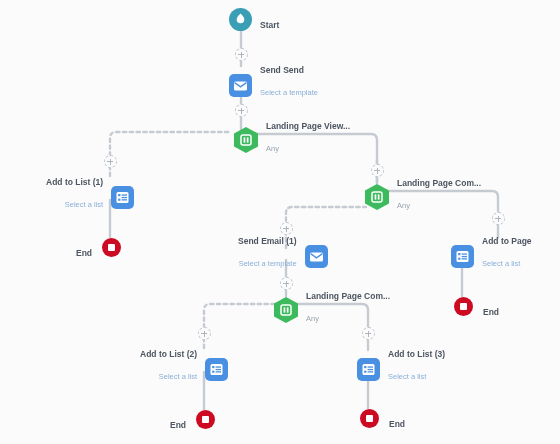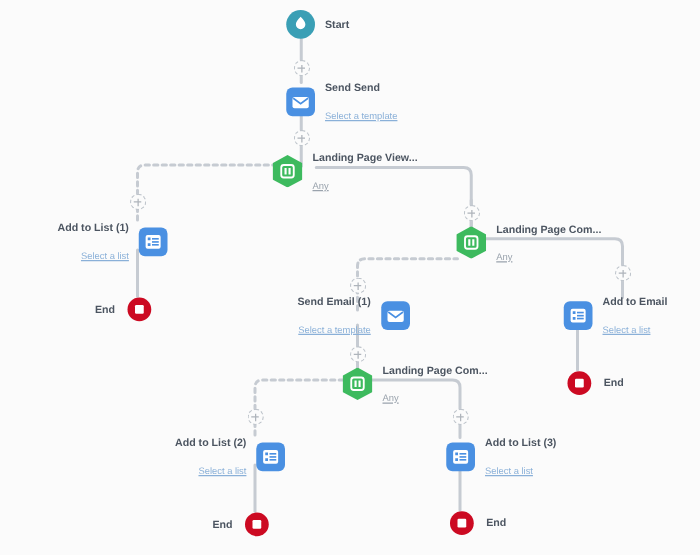--- a/index.html
+++ b/index.html
@@ -6,27 +6,27 @@
   body{
     width:560px;height:444px;
     background:#fbfbfb;
     font-family:"Liberation Sans", sans-serif;
     overflow:hidden;
   }
   #canvas{position:relative;width:560px;height:444px;}
   #wires{position:absolute;left:0;top:0;width:560px;height:444px;}
 
   
-  .node{position:absolute;display:flex;align-items:center;}
+  .node{position:absolute;display:flex;align-items:flex-end;}
   .node.rtl{flex-direction:row-reverse;}
   .labels{display:flex;flex-direction:column;justify-content:center;line-height:1.25;}
   .node.rtl .labels{align-items:flex-end;text-align:right;margin-right:8px;}
   .node.ltr .labels{align-items:flex-start;text-align:left;margin-left:8px;}
   .title{font-size:8.5px;font-weight:bold;color:#4c5561;white-space:nowrap;}
-  .sub{font-size:7.5px;color:#8ab0d8;white-space:nowrap;margin-top:12px;text-decoration:underline;}
+  .sub{font-size:7.5px;color:#8ab0d8;white-space:nowrap;margin-top:12px;}
   .sub.grey{color:#9aa3ad;}
 
   
   .glyph{flex:0 0 auto;display:flex;align-items:center;justify-content:center;}
   .sq{width:23px;height:23px;border-radius:5px;background:#4a90e2;}
   .circ{width:23px;height:23px;border-radius:50%;background:#3a9fb5;}
   .circ.end{background:#cc0a22;width:19px;height:19px;}
   .hex{width:24px;height:26px;background:#3dba5e;
        clip-path:polygon(50% 0%,100% 25%,100% 75%,50% 100%,0% 75%,0% 25%);}
   .endwrap{width:23px;height:23px;display:flex;align-items:center;justify-content:center;}
@@ -106,21 +106,21 @@
             <path d="M5.6 8.6l5.9 4.3 5.9-4.3" fill="none" stroke="#4a90e2" stroke-width="1.3"></path>
           </svg>
       </span>
     </span>
     <span class="labels">
       <span class="title">Send Send</span>
       <span class="sub">Select a template</span>
     </span>
   </div>
 
-  <div class="node ltr" style="left:218px;top:121px">
+  <div class="node ltr" style="left:234px;top:121px">
     <span class="glyph">
       <span class="hex">
         <svg width="24" height="26" viewBox="0 0 24 26">
             <rect x="7" y="8" width="10" height="10" rx="2" fill="none" stroke="#fff" stroke-width="1.5"></rect>
             <rect x="9.6" y="10.4" width="1.7" height="5.2" fill="#fff"></rect>
             <rect x="12.8" y="10.4" width="1.7" height="5.2" fill="#fff"></rect>
           </svg>
       </span>
     </span>
     <span class="labels">
@@ -199,21 +199,21 @@
             <rect x="5.5" y="6" width="12" height="11" rx="1.6" fill="#fff"></rect>
             <rect x="7.2" y="8" width="2.2" height="2.2" fill="#4a90e2"></rect>
             <rect x="7.2" y="12.6" width="2.2" height="2.2" fill="#4a90e2"></rect>
             <rect x="10.6" y="8.4" width="5.4" height="1.3" fill="#4a90e2"></rect>
             <rect x="10.6" y="10.9" width="5.4" height="1.3" fill="#4a90e2"></rect>
             <rect x="10.6" y="13.2" width="5.4" height="1.3" fill="#4a90e2"></rect>
           </svg>
       </span>
     </span>
     <span class="labels">
-      <span class="title">Add to Email</span>
+      <span class="title">Add to Page</span>
       <span class="sub">Select a list</span>
     </span>
   </div>
 
   <div class="node ltr" style="left:452px;top:295px">
     <span class="glyph endwrap">
       <span class="circ end">
         <svg width="19" height="19" viewBox="0 0 19 19">
             <rect x="6" y="6" width="7" height="7" rx="1" fill="#fff"></rect>
           </svg>

